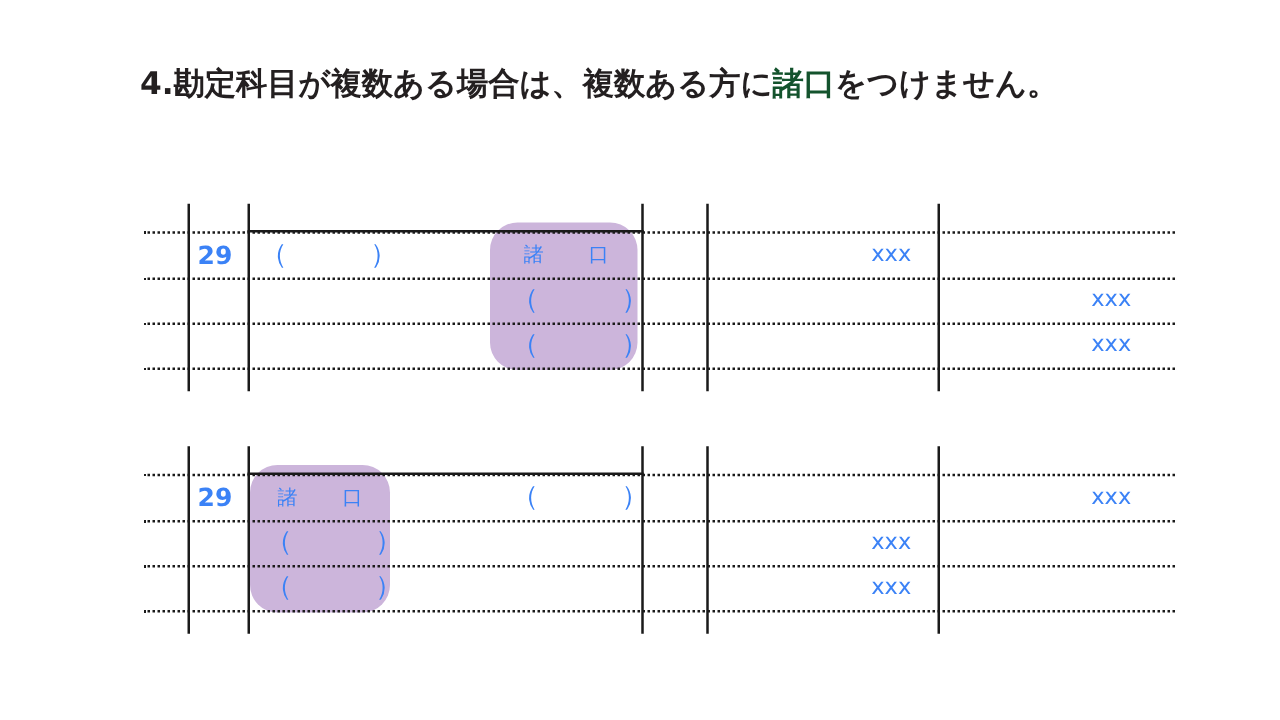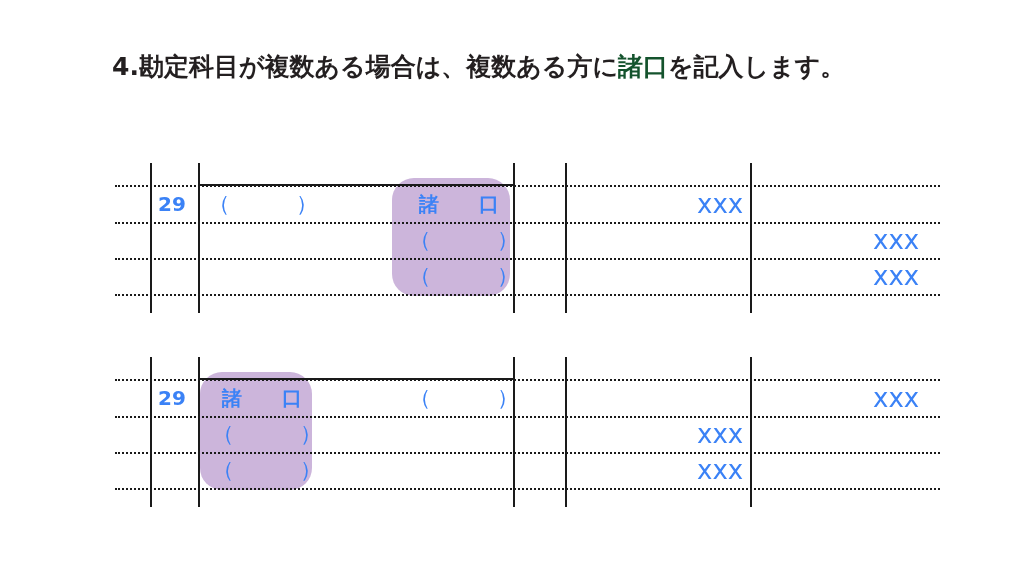--- a/index.html
+++ b/index.html
@@ -81,48 +81,47 @@
 
   
   .cell{
     position:absolute;
     font-size:21px;
     line-height:36px;
     color:#3b82f6;
     white-space:nowrap;
   }
   .cell.jp{
-    font-size:20px;
+    font-size:16px;
     letter-spacing:10px;
-    font-weight:bold;
   }
   .cell.num{
     font-size:20px;
     font-weight:bold;
     letter-spacing:0px;
   }
   .cell.xxx{
-    font-size:26px;
+    font-size:18px;
     letter-spacing:0px;
   }
   .paren{
     font-size:22px;
     letter-spacing:0;
   }
 
   
   .row0{ top:23px; }
   .row1{ top:59px; }
   .row2{ top:95px; }
 </style>
 </head>
 <body>
 
 <div id="heading">
-  <div class="head-line"><span>4.勘定科目が複数ある場合は、複数ある方に</span><span class="accent">諸口</span><span>を記入します。</span></div>
+  <div class="head-line"><span>4.勘定科目が複数ある場合は、複数ある方に</span><span class="accent">諸口</span><span>をつけません。</span></div>
 </div>
 
 <div class="ledger" id="ledger1">
 
   <div class="pill" style="left:392px; top:15px; width:118px; height:118px;"></div>
 
   <div class="hrule hr-0"></div>
   <div class="hrule hr-1"></div>
   <div class="hrule hr-2"></div>
   <div class="hrule hr-3"></div>

